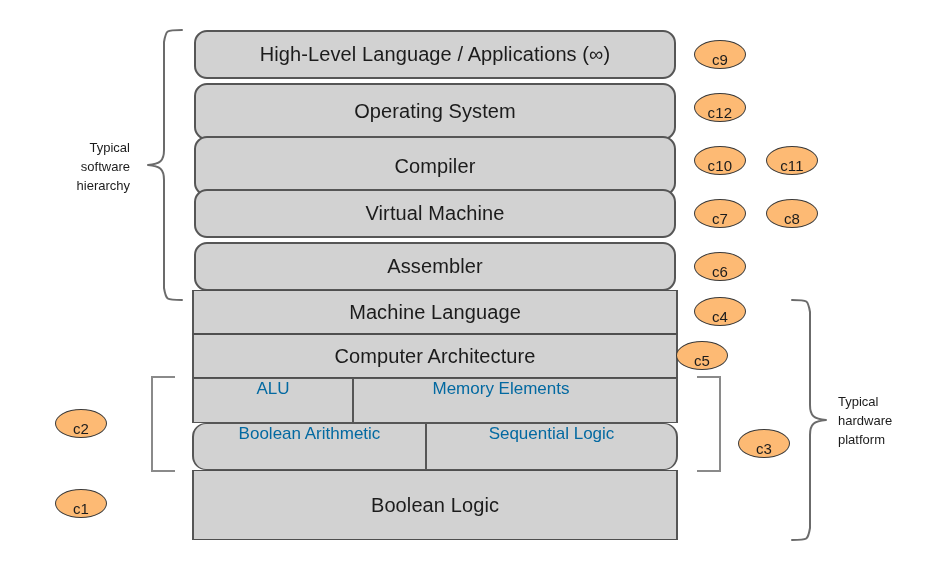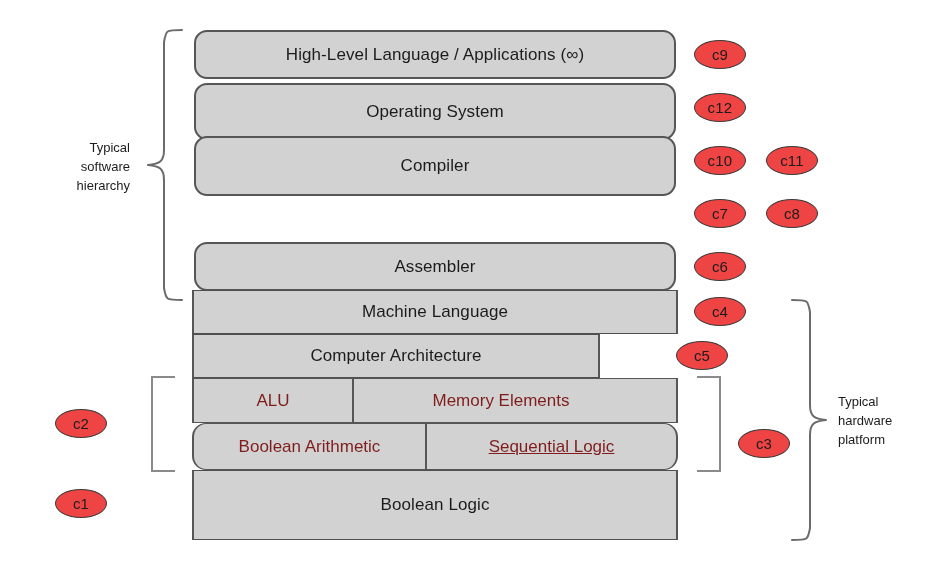--- a/index.html
+++ b/index.html
@@ -22,21 +22,21 @@
 
   
   .layer {
     position: absolute;
     box-sizing: border-box;
     background: #d2d2d2;
     border: 2px solid #565656;
     display: flex;
     align-items: center;
     justify-content: center;
-    font-size: 17px;
+    font-size: 20px;
     letter-spacing: .1px;
     color: #1c1c1c;
     white-space: nowrap;
   }
   .layer.rounded {
     border-radius: 13px;
   }
   .layer.flat {
     border-width: 1px 2px;
     border-style: solid;
@@ -49,42 +49,41 @@
     box-sizing: border-box;
     display: flex;
     background: #d2d2d2;
     border: 2px solid #565656;
     border-top-width: 1px;
     border-bottom-width: 1px;
   }
   .splitrow .cell {
     box-sizing: border-box;
     display: flex;
-    align-items: center;
     justify-content: center;
     font-size: 17px;
-    color: #7f1d1d;
+    color: #0369a1;
     white-space: nowrap;
     height: 100%;
   }
   .splitrow .cell + .cell {
     border-left: 2px solid #565656;
   }
 
   
   .badge {
     position: absolute;
     box-sizing: border-box;
     width: 52px;
     height: 29px;
     border: 1.6px solid #3a3a3a;
     border-radius: 50%;
-    background: #ef4444;
-    display: flex;
-    align-items: center;
+    background: #fdba74;
+    display: flex;
+    align-items: flex-end;
     justify-content: center;
     font-size: 15px;
     color: #1c1c1c;
     letter-spacing: .2px;
   }
 
   
   .annot {
     position: absolute;
     font-size: 13px;
@@ -130,45 +129,48 @@
 
   <div class="layer rounded" style="left:194px; top:30px; width:482px; height:49px;">
     <span>High-Level Language / Applications (∞)</span>
   </div>
   <div class="layer rounded" style="left:194px; top:83px; width:482px; height:57px;">
     <span>Operating System</span>
   </div>
   <div class="layer rounded" style="left:194px; top:136px; width:482px; height:60px;">
     <span>Compiler</span>
   </div>
+  <div class="layer rounded" style="left:194px; top:189px; width:482px; height:49px;">
+    <span>Virtual Machine</span>
+  </div>
   <div class="layer rounded" style="left:194px; top:242px; width:482px; height:49px;">
     <span>Assembler</span>
   </div>
 
   <div class="layer flat" style="left:192px; top:290px; width:486px; height:44px;">
     <span>Machine Language</span>
   </div>
-  <div class="layer flat" style="left:192px; top:334px; width:408px; height:44px;text-align:right;">
+  <div class="layer flat" style="left:192px; top:334px; width:486px; height:44px;text-align:right;">
     <span>Computer Architecture</span>
   </div>
 
   <div class="splitrow" style="left:192px; top:378px; width:486px; height:45px;">
     <div class="cell" style="width:158px;">
       <span>ALU</span>
     </div>
     <div class="cell" style="width:296px;">
       <span>Memory Elements</span>
     </div>
   </div>
 
   <div class="splitrow" style="left:192px; top:423px; width:486px; height:47px;border-radius:14px;">
     <div class="cell" style="width:243px;">
       <span>Boolean Arithmetic</span>
     </div>
-    <div class="cell" style="width:264px;text-decoration:underline;">
+    <div class="cell" style="width:264px;">
       <span>Sequential Logic</span>
     </div>
   </div>
 
   <div class="layer flat" style="left:192px; top:470px; width:486px; height:70px;">
     <span>Boolean Logic</span>
   </div>
 
   <div class="badge" style="left:694px; top:40px;">
     <span>c9</span>

